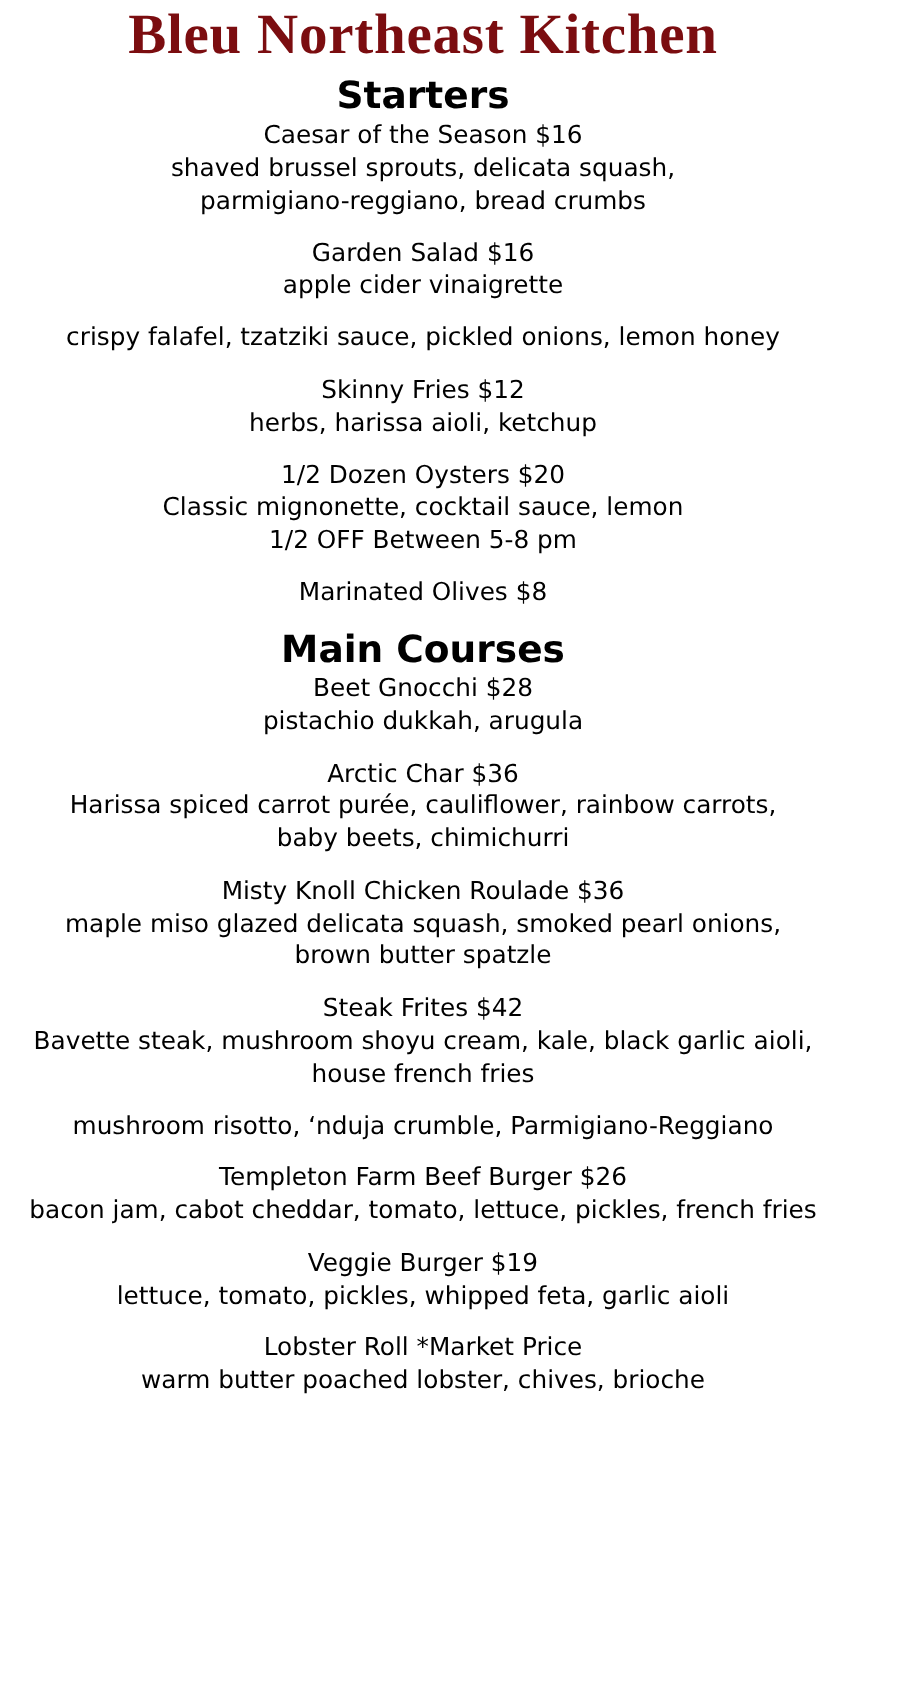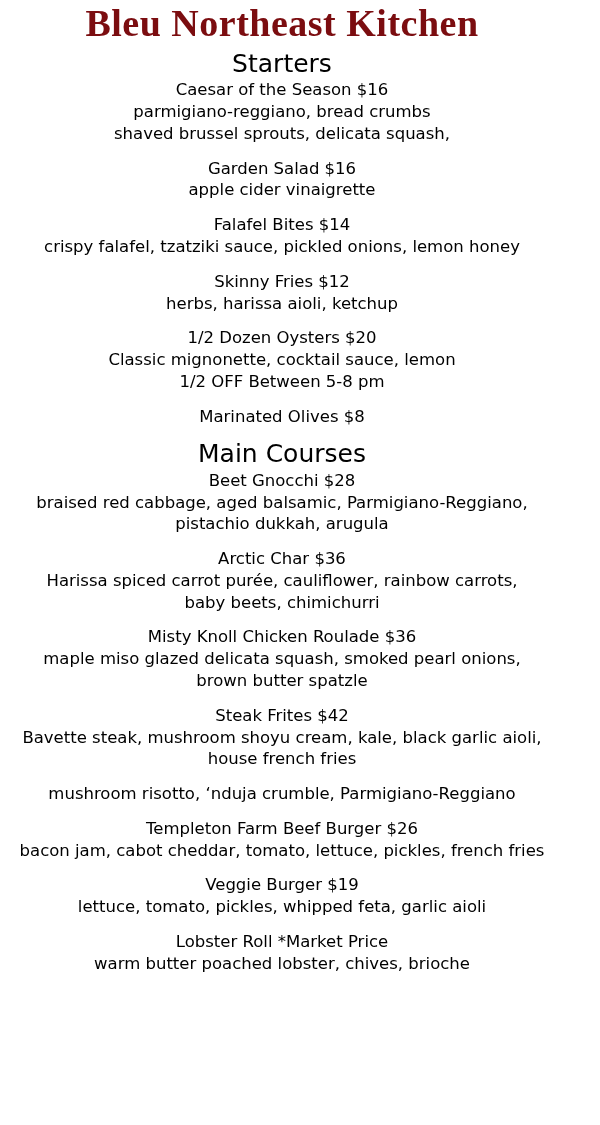--- a/index.html
+++ b/index.html
@@ -24,21 +24,21 @@
     font-size: 38px;
     font-weight: bold;
     color: #7b0d10;
     letter-spacing: 0.5px;
     line-height: 1.05;
     margin: 2px 0 4px 0;
   }
   .section-title {
     font-family: "DejaVu Sans", sans-serif;
     font-size: 25px;
-    font-weight: normal;
+    font-weight: bold;
     color: #000000;
     margin: 6px 0 2px 0;
     line-height: 1.1;
   }
   .section-title.main {
     margin-top: 0;
   }
   .item {
     margin-bottom: 13px;
     text-align: center;
@@ -67,31 +67,30 @@
 
 <div class="menu">
 
   <div class="restaurant-title">Bleu Northeast Kitchen</div>
 
   <div class="section">
     <div class="section-title">Starters</div>
 
     <div class="item">
       <div class="item-name">Caesar of the Season $16</div>
+      <div class="item-desc">shaved brussel sprouts, delicata squash,</div>
       <div class="item-desc">parmigiano-reggiano, bread crumbs</div>
-      <div class="item-desc">shaved brussel sprouts, delicata squash,</div>
     </div>
 
     <div class="item">
       <div class="item-name">Garden Salad $16</div>
       <div class="item-desc">apple cider vinaigrette</div>
     </div>
 
     <div class="item">
-      <div class="item-name">Falafel Bites $14</div>
       <div class="item-desc">crispy falafel, tzatziki sauce, pickled onions, lemon honey</div>
     </div>
 
     <div class="item">
       <div class="item-name">Skinny Fries $12</div>
       <div class="item-desc">herbs, harissa aioli, ketchup</div>
     </div>
 
     <div class="item">
       <div class="item-name">1/2 Dozen Oysters $20</div>
@@ -102,21 +101,20 @@
     <div class="compact-group">
       <div class="item-name">Marinated Olives $8</div>
     </div>
   </div>
 
   <div class="section">
     <div class="section-title main">Main Courses</div>
 
     <div class="item">
       <div class="item-name">Beet Gnocchi $28</div>
-      <div class="item-desc">braised red cabbage, aged balsamic, Parmigiano-Reggiano,</div>
       <div class="item-desc">pistachio dukkah, arugula</div>
     </div>
 
     <div class="item">
       <div class="item-name">Arctic Char $36</div>
       <div class="item-desc">Harissa spiced carrot purée, cauliflower, rainbow carrots,</div>
       <div class="item-desc">baby beets, chimichurri</div>
     </div>
 
     <div class="item">

